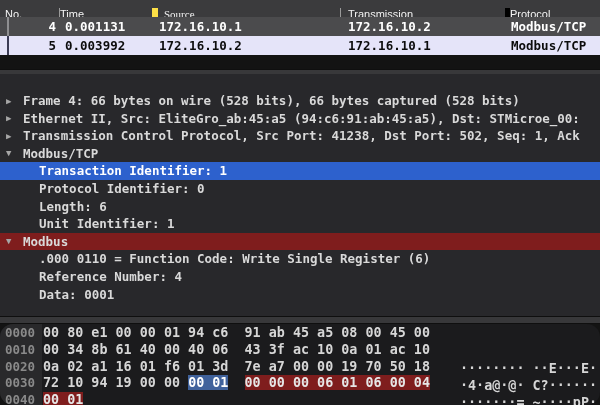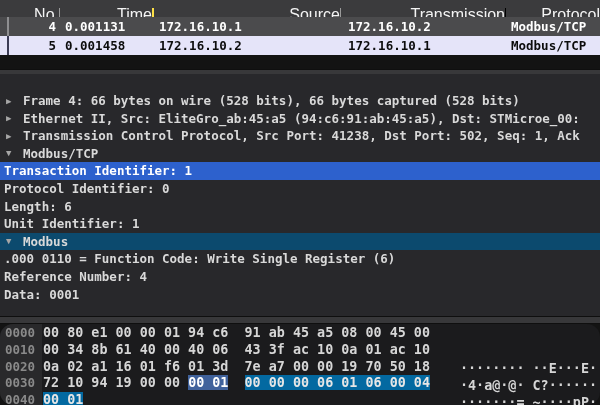--- a/index.html
+++ b/index.html
@@ -2,27 +2,27 @@
 <html><head>
 <meta charset="utf-8">
 <style>
   html,body{margin:0;padding:0;background:#131313;}
   .screen{position:relative;width:600px;height:405px;overflow:hidden;background:#131313;
           font-family:"DejaVu Sans Mono","Liberation Mono",monospace;}
 
   
   .pl-header{position:absolute;top:0;left:0;width:600px;height:29px;background:#3b3b3d;
              display:flex;align-items:center;font-family:"Liberation Sans",sans-serif;
-             font-size:16px;color:#f4f4f4;border-bottom:1px solid #6a6a6c;box-sizing:border-box;text-align:right;}
+             font-size:11px;color:#f4f4f4;border-bottom:1px solid #6a6a6c;box-sizing:border-box;}
   .pl-hcell{height:13px;line-height:13px;box-sizing:border-box;overflow:hidden;white-space:pre;}
   .pl-hcell.c0{width:59px;padding-left:5px;}
   .pl-hcell.c1{width:93px;border-left:1px solid #9a9a9a;}
-  .pl-hcell.c2{width:188px;border-left:2px solid #fde047;padding-left:6px;}
+  .pl-hcell.c2{width:188px;border-left:6px solid #fde047;padding-left:6px;font-family:Liberation Serif, serif;}
   .pl-hcell.c3{width:165px;border-left:1px solid #9a9a9a;padding-left:7px;}
-  .pl-hcell.c4{flex:1;border-left:1px solid #000000;padding-left:5px;text-decoration:underline;}
+  .pl-hcell.c4{flex:1;border-left:5px solid #000000;text-decoration:underline;}
   .pl-body{position:absolute;top:17px;left:0;width:600px;}
   .pl-row{position:relative;display:flex;height:19px;line-height:19px;font-size:12.5px;
           font-weight:bold;white-space:pre;}
   .pl-row.dark{background:#4b4b4d;color:#ffffff;}
   .pl-row.light{background:#e5e4f9;color:#0c0c0c;}
   .pl-cell{box-sizing:border-box;overflow:hidden;}
   .pl-cell.c0{width:59px;text-align:right;padding-right:3px;}
   .pl-cell.c1{width:93px;padding-left:6px;}
   .pl-cell.c2{width:188px;padding-left:7px;}
   .pl-cell.c3{width:165px;padding-left:8px;}
@@ -37,51 +37,51 @@
   .splitter2{position:absolute;top:316px;left:0;width:600px;height:8px;background:#38383a;
              border-top:1px solid #0f0f0f;border-bottom:1px solid #0f0f0f;box-sizing:border-box;}
 
   
   .details{position:absolute;top:74px;left:0;width:600px;height:242px;background:#28282b;
            padding-top:18px;box-sizing:border-box;overflow:hidden;}
   .d-row{height:17.6px;line-height:17.6px;font-size:12.5px;font-weight:bold;color:#d9d9d9;
          white-space:pre;overflow:hidden;padding-left:4px;}
   .d-row .arrow{display:inline-block;width:19px;font-size:9px;color:#a6a6a6;
                 vertical-align:middle;text-align:left;padding-left:2px;box-sizing:border-box;}
-  .d-row.indent1 .d-text{}
+  .d-row.indent1 .d-text{margin-left:35px;}
   .d-row.selected{background:#2d61cd;color:#ffffff;}
-  .d-row.hover{background:#0c4a6e;}
+  .d-row.hover{background:#7f1d1d;}
 
   
   .hex{position:absolute;top:324px;left:0;width:600px;height:81px;background:#1b1b1d;overflow:hidden;border-radius:13px;}
   .hex-gutter{position:absolute;left:0;top:0;bottom:0;width:42px;background:#29292b;}
   .hex-rows{position:absolute;left:0;top:1px;width:600px;}
   .h-row{position:relative;height:16.8px;line-height:16.8px;font-size:13.4px;font-weight:bold;
          white-space:pre;color:#d6d6d6;}
   .h-off{position:absolute;left:5px;color:#8a8a8a;font-size:12.5px;}
   .h-bytes{position:absolute;left:43px;}
   .h-ascii{position:absolute;left:460px;margin-top:36px;}
   .seg-plain{color:#d6d6d6;}
   .seg-sel{background:#40629c;color:#ffffff;}
-  .seg-field{background:#0369a1;color:#e6e6e6;}
+  .seg-field{background:#7f1d1d;color:#e6e6e6;}
 </style>
 </head>
 <body>
 
 <div class="screen">
   <div class="pl-header">
       <div class="pl-hcell c0">No.</div>
       <div class="pl-hcell c1">Time</div>
       <div class="pl-hcell c2">Source</div>
       <div class="pl-hcell c3">Transmission</div>
       <div class="pl-hcell c4">Protocol</div>
     </div>
   <div class="pl-body">
       <div class="pl-row dark"><div class="related-line"></div><div class="pl-cell c0">4</div><div class="pl-cell c1">0.001131</div><div class="pl-cell c2">172.16.10.1</div><div class="pl-cell c3">172.16.10.2</div><div class="pl-cell c4">Modbus/TCP</div></div>
-      <div class="pl-row light"><div class="related-line"></div><div class="pl-cell c0">5</div><div class="pl-cell c1">0.001458</div><div class="pl-cell c2">172.16.10.2</div><div class="pl-cell c3">172.16.10.1</div><div class="pl-cell c4">Modbus/TCP</div></div>
+      <div class="pl-row light"><div class="related-line"></div><div class="pl-cell c0">5</div><div class="pl-cell c1">0.003992</div><div class="pl-cell c2">172.16.10.2</div><div class="pl-cell c3">172.16.10.1</div><div class="pl-cell c4">Modbus/TCP</div></div>
     </div>
   <div class="splitter1"></div>
   <div class="details">
       <div class="d-row"><span class="arrow">▶</span><span class="d-text">Frame 4: 66 bytes on wire (528 bits), 66 bytes captured (528 bits)</span></div>
       <div class="d-row"><span class="arrow">▶</span><span class="d-text">Ethernet II, Src: EliteGro_ab:45:a5 (94:c6:91:ab:45:a5), Dst: STMicroe_00:</span></div>
       <div class="d-row"><span class="arrow">▶</span><span class="d-text">Transmission Control Protocol, Src Port: 41238, Dst Port: 502, Seq: 1, Ack</span></div>
       <div class="d-row"><span class="arrow">▼</span><span class="d-text">Modbus/TCP</span></div>
       <div class="d-row selected indent1"><span class="d-text">Transaction Identifier: 1</span></div>
       <div class="d-row indent1"><span class="d-text">Protocol Identifier: 0</span></div>
       <div class="d-row indent1"><span class="d-text">Length: 6</span></div>

